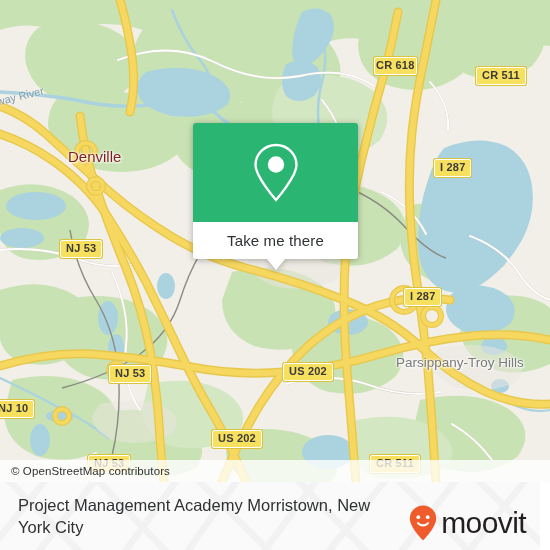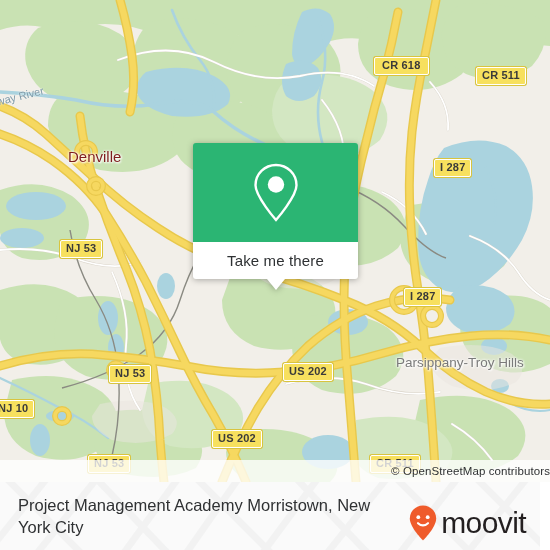--- a/index.html
+++ b/index.html
@@ -11,32 +11,31 @@
   #screen{position:relative;width:550px;height:550px;overflow:hidden;background:#fff;}
 
   
   #map{position:absolute;left:0;top:0;width:550px;height:482px;overflow:hidden;background:#f2efe9;}
   #map svg{position:absolute;left:0;top:0;display:block;}
 
   
   #attribution{
     position:absolute;left:0;bottom:0;width:550px;height:22px;
     background:rgba(255,255,255,0.78);
-    display:flex;align-items:center;justify-content:flex-end;
+    display:flex;align-items:center;
   }
   #attribution .attr-text{
     font-size:11.5px;color:#2f3133;padding-left:11px;letter-spacing:0.1px;
     white-space:nowrap;
   }
 
   
   #callout{
     position:absolute;left:193px;top:123px;width:165px;
     filter:drop-shadow(0 1px 3px rgba(0,0,0,.30));
-    margin-top:20px;
   }
   #callout .card-top{
     background:#2bb573;height:99px;border-radius:3px 3px 0 0;
     display:flex;align-items:center;justify-content:center;
   }
   #callout .card-bottom{
     background:#ffffff;height:37px;border-radius:0 0 3px 3px;
     display:flex;align-items:center;justify-content:center;position:relative;
   }
   #callout .cta-label{font-size:15px;color:#2e3133;letter-spacing:.15px;}
@@ -215,21 +214,21 @@
           <circle cx="116" cy="370" r="7" fill="none"></circle>
           <circle cx="62" cy="416" r="7" fill="none"></circle>
         </g>
     </svg>
 
     <div style="position:absolute;left:68px;top:148px;font-size:15px;color:#7f1d1d;text-shadow:0 0 3px #fff,0 0 3px #fff,1px 1px 2px #fff;">Denville</div>
     <div style="position:absolute;left:396px;top:355px;width:130px;font-size:13.5px;line-height:15px;color:#7a7a7a;text-align:left;text-shadow:0 0 3px #fff,0 0 3px #fff,1px 1px 2px #fff;">Parsippany-Troy Hills</div>
     <div style="position:absolute;left:-4px;top:90px;font-size:11px;color:#7e9aa8;transform:rotate(-14deg);text-shadow:0 0 2px #fff;">way River</div>
 
     <div id="shields">
-        <div style="position: absolute; left: 374px; top: 57px; background: rgb(247, 224, 94); border: 1.6px solid rgb(255, 255, 255); border-radius: 2px; box-shadow: rgb(216, 196, 63) 0px 0px 0px 1px; padding: 1px 7px 2px; font-size: 11px; font-weight: bold; color: rgb(58, 58, 58); letter-spacing: 0.2px; white-space: nowrap; line-height: 13px;">CR 618</div>
+        <div style="position: absolute; left: 374px; top: 57px; background: rgb(247, 224, 94); border: 1.6px solid rgb(255, 255, 255); border-radius: 2px; box-shadow: rgb(216, 196, 63) 0px 0px 0px 1px; padding: 1px 1px 2px; font-size: 11px; font-weight: bold; color: rgb(58, 58, 58); letter-spacing: 0.2px; white-space: nowrap; line-height: 13px;">CR 618</div>
         <div style="position: absolute; left: 476px; top: 67px; background: rgb(247, 224, 94); border: 1.6px solid rgb(255, 255, 255); border-radius: 2px; box-shadow: rgb(216, 196, 63) 0px 0px 0px 1px; padding: 1px 5px 2px; font-size: 11px; font-weight: bold; color: rgb(58, 58, 58); letter-spacing: 0.2px; white-space: nowrap; line-height: 13px;">CR 511</div>
         <div style="position: absolute; left: 434px; top: 159px; background: rgb(247, 224, 94); border: 1.6px solid rgb(255, 255, 255); border-radius: 2px; box-shadow: rgb(216, 196, 63) 0px 0px 0px 1px; padding: 1px 5px 2px; font-size: 11px; font-weight: bold; color: rgb(58, 58, 58); letter-spacing: 0.2px; white-space: nowrap; line-height: 13px;">I 287</div>
         <div style="position: absolute; left: 60px; top: 240px; background: rgb(247, 224, 94); border: 1.6px solid rgb(255, 255, 255); border-radius: 2px; box-shadow: rgb(216, 196, 63) 0px 0px 0px 1px; padding: 1px 5px 2px; font-size: 11px; font-weight: bold; color: rgb(58, 58, 58); letter-spacing: 0.2px; white-space: nowrap; line-height: 13px;">NJ 53</div>
         <div style="position: absolute; left: 404px; top: 288px; background: rgb(247, 224, 94); border: 1.6px solid rgb(255, 255, 255); border-radius: 2px; box-shadow: rgb(216, 196, 63) 0px 0px 0px 1px; padding: 1px 5px 2px; font-size: 11px; font-weight: bold; color: rgb(58, 58, 58); letter-spacing: 0.2px; white-space: nowrap; line-height: 13px;">I 287</div>
         <div style="position: absolute; left: 109px; top: 365px; background: rgb(247, 224, 94); border: 1.6px solid rgb(255, 255, 255); border-radius: 2px; box-shadow: rgb(216, 196, 63) 0px 0px 0px 1px; padding: 1px 5px 2px; font-size: 11px; font-weight: bold; color: rgb(58, 58, 58); letter-spacing: 0.2px; white-space: nowrap; line-height: 13px;">NJ 53</div>
         <div style="position: absolute; left: 283px; top: 363px; background: rgb(247, 224, 94); border: 1.6px solid rgb(255, 255, 255); border-radius: 2px; box-shadow: rgb(216, 196, 63) 0px 0px 0px 1px; padding: 1px 5px 2px; font-size: 11px; font-weight: bold; color: rgb(58, 58, 58); letter-spacing: 0.2px; white-space: nowrap; line-height: 13px;">US 202</div>
         <div style="position: absolute; left: -8px; top: 400px; background: rgb(247, 224, 94); border: 1.6px solid rgb(255, 255, 255); border-radius: 2px; box-shadow: rgb(216, 196, 63) 0px 0px 0px 1px; padding: 1px 5px 2px; font-size: 11px; font-weight: bold; color: rgb(58, 58, 58); letter-spacing: 0.2px; white-space: nowrap; line-height: 13px;">NJ 10</div>
         <div style="position: absolute; left: 212px; top: 430px; background: rgb(247, 224, 94); border: 1.6px solid rgb(255, 255, 255); border-radius: 2px; box-shadow: rgb(216, 196, 63) 0px 0px 0px 1px; padding: 1px 5px 2px; font-size: 11px; font-weight: bold; color: rgb(58, 58, 58); letter-spacing: 0.2px; white-space: nowrap; line-height: 13px;">US 202</div>
         <div style="position: absolute; left: 370px; top: 455px; background: rgb(247, 224, 94); border: 1.6px solid rgb(255, 255, 255); border-radius: 2px; box-shadow: rgb(216, 196, 63) 0px 0px 0px 1px; padding: 1px 5px 2px; font-size: 11px; font-weight: bold; color: rgb(58, 58, 58); letter-spacing: 0.2px; white-space: nowrap; line-height: 13px;">CR 511</div>
         <div style="position: absolute; left: 88px; top: 455px; background: rgb(247, 224, 94); border: 1.6px solid rgb(255, 255, 255); border-radius: 2px; box-shadow: rgb(216, 196, 63) 0px 0px 0px 1px; padding: 1px 5px 2px; font-size: 11px; font-weight: bold; color: rgb(58, 58, 58); letter-spacing: 0.2px; white-space: nowrap; line-height: 13px;">NJ 53</div>

